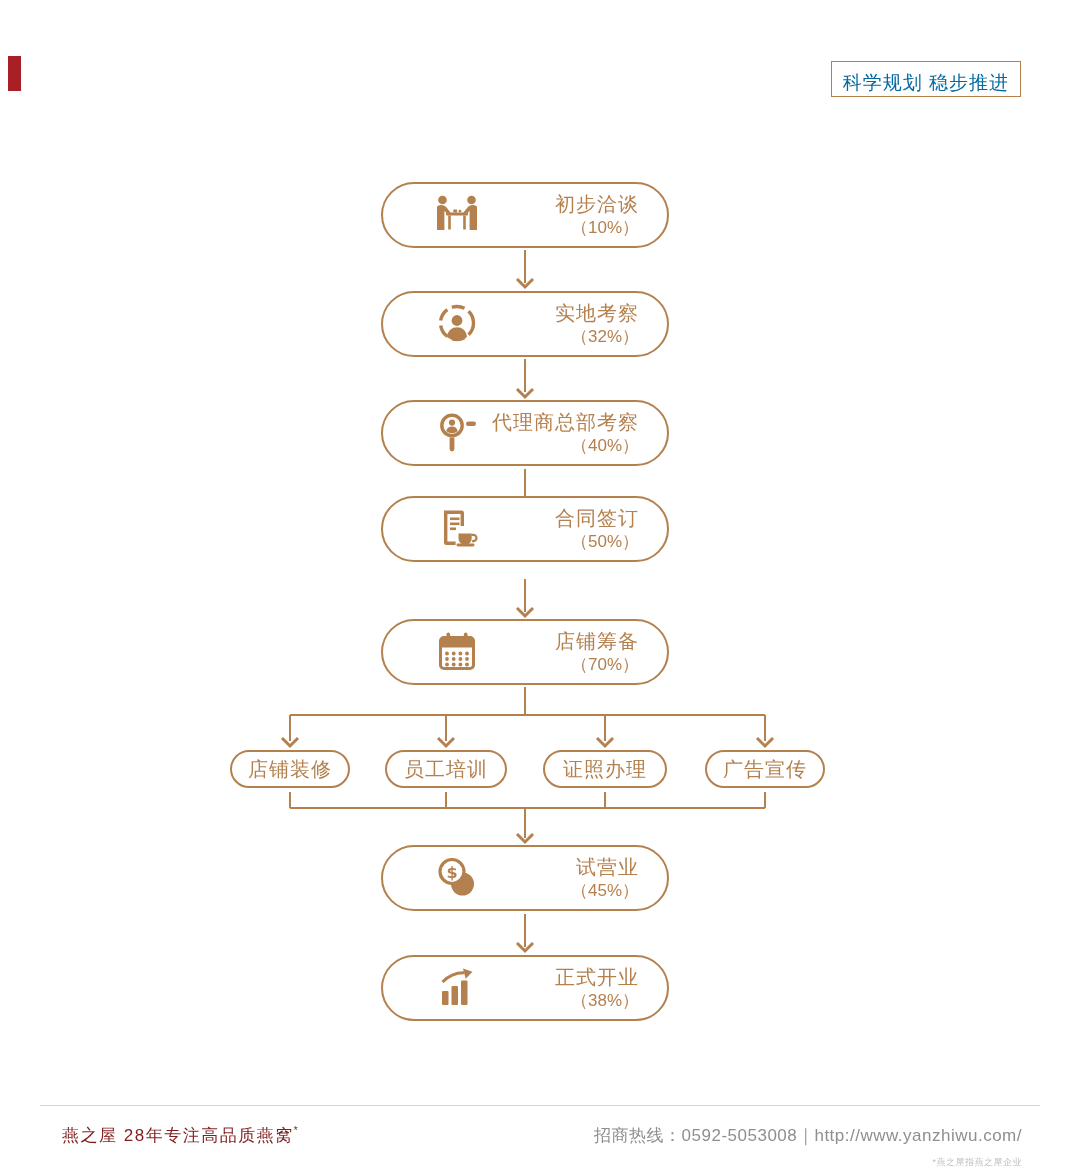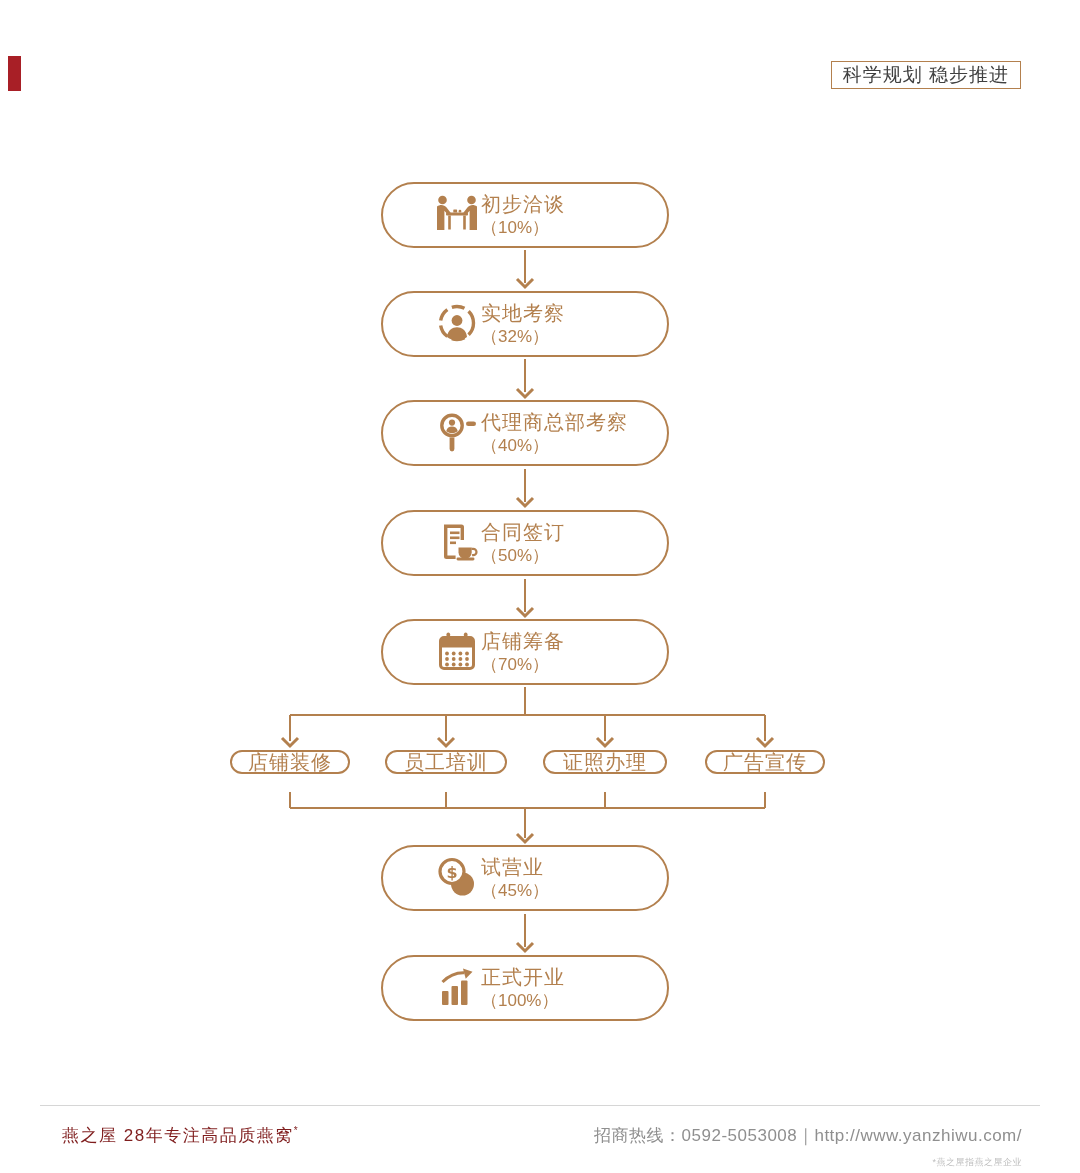--- a/index.html
+++ b/index.html
@@ -3,35 +3,35 @@
 <meta charset="utf-8">
 <style>
   * { margin:0; padding:0; box-sizing:border-box; }
   html,body { background:#ffffff; }
   body { font-family:"Liberation Sans","DejaVu Sans",sans-serif; }
   .canvas { position:relative; width:1080px; height:1173px; background:#ffffff; overflow:hidden; margin:0 auto; }
 
   
   .red-block { position:absolute; left:8px; top:56px; width:13px; height:35px; background:#a81f26; }
   .page-title { position:absolute; left:62px; top:48px; font-size:43px; line-height:1.1; font-weight:700; color:#c2232e; letter-spacing:3px; }
-  .badge { position:absolute; right:59px; top:61px; border:1px solid #b3804e; color:#404040; font-size:19px; line-height:1; padding:3px 11px 4px; letter-spacing:1px; }
+  .badge { position:absolute; right:59px; top:61px; border:1px solid #b3804e; color:#0369a1; font-size:19px; line-height:1; padding:11px 11px 4px; letter-spacing:1px; }
 
   
   .connectors { position:absolute; left:0; top:0; pointer-events:none; }
 
   
   .step-box { position:absolute; left:381px; width:288px; height:66px; border:2px solid #b3804e; border-radius:34px; display:flex; align-items:center; background:#fff; }
   .step-box .icon { margin-left:50px; width:48px; height:48px; flex:0 0 48px; color:#b3804e; }
   .icon svg { width:100%; height:100%; display:block; }
-  .step-text { flex:1; text-align:left; color:#b3804e; padding-right:28px; }
+  .step-text { flex:1; text-align:right; color:#b3804e; padding-right:28px; }
   .step-label { font-size:20px; line-height:1.2; letter-spacing:1px; }
   .step-percent { font-size:17px; line-height:1.2; margin-top:2px; }
 
   
-  .branch-box { position:absolute; top:750px; height:24px; border:2px solid #b3804e; border-radius:22px; display:flex; align-items:center; justify-content:center; color:#b3804e; font-size:20px; letter-spacing:1px; background:#fff; }
+  .branch-box { position:absolute; top:750px; height:38px; border:2px solid #b3804e; border-radius:22px; display:flex; align-items:center; justify-content:center; color:#b3804e; font-size:20px; letter-spacing:1px; background:#fff; }
   .branch-1 { left:230px; width:120px; }
   .branch-2 { left:385px; width:122px; }
   .branch-3 { left:543px; width:124px;text-align:right; }
   .branch-4 { left:705px; width:120px; }
 
   
   .footer-line { position:absolute; left:40px; right:40px; top:1105px; height:1px; background:#d6d6d6; }
   .footer-left { position:absolute; left:62px; top:1124px; font-size:17px; color:#7f1d1d; letter-spacing:1.5px; }
   .footer-left sup { font-size:10px; }
   .footer-right { position:absolute; right:58px; top:1124px; font-size:17px; color:#8f8f8f; letter-spacing:0.5px; }
@@ -124,21 +124,21 @@
         <path d="M16.6 28.4h4.8V40a2.4 2.4 0 0 1-4.8 0z"></path>
         <rect x="33" y="12.5" width="10" height="4.6" rx="2.3"></rect>
       </svg>
     </span>
     <div class="step-text">
       <div class="step-label">代理商总部考察</div>
       <div class="step-percent">（40%）</div>
     </div>
   </div>
 
-  <div class="step-box" style="top:510px">
+  <div class="step-box" style="top:496px">
     <span class="icon">
       <svg viewBox="0 0 48 48" fill="currentColor">
         <path d="M11 5.5h17.5A2.5 2.5 0 0 1 31 8v13h-3.4V9H14.4v27.6h8.2V40H13.5A2.5 2.5 0 0 1 11 37.5z"></path>
         <rect x="17" y="12.5" width="9.5" height="2.6"></rect>
         <rect x="17" y="17.5" width="9.5" height="2.6"></rect>
         <rect x="17" y="22.5" width="6" height="2.6"></rect>
         <path d="M25.5 28.5h13.2v4.8a6.6 6.6 0 0 1-13.2 0z"></path>
         <path d="M38.5 29.8h1.8a3.2 3.2 0 0 1 0 6.4h-1.2" fill="none" stroke="currentColor" stroke-width="2.2"></path>
         <rect x="23.5" y="38.6" width="18" height="2.8" rx="1.4"></rect>
       </svg>
@@ -208,21 +208,21 @@
       <svg viewBox="0 0 48 48" fill="currentColor">
         <rect x="9" y="27" width="6.5" height="14" rx="1"></rect>
         <rect x="18.5" y="22" width="6.5" height="19" rx="1"></rect>
         <rect x="28" y="16.5" width="6.5" height="24.5" rx="1"></rect>
         <path d="M9.5 18C16 11.5 24 8.5 31.5 8.8" fill="none" stroke="currentColor" stroke-width="3"></path>
         <path d="M30 4.5l9.5 3.2-6.8 7z"></path>
       </svg>
     </span>
     <div class="step-text">
       <div class="step-label">正式开业</div>
-      <div class="step-percent">（100%）</div>
+      <div class="step-percent">（38%）</div>
     </div>
   </div>
 
   <div class="footer-line"></div>
   <div class="footer-left">
     <span>燕之屋 28年专注高品质燕窝</span><sup>*</sup>
   </div>
   <div class="footer-right">
     <span>招商热线：0592-5053008</span><span>｜</span><span>http://www.yanzhiwu.com/</span>
   </div>

